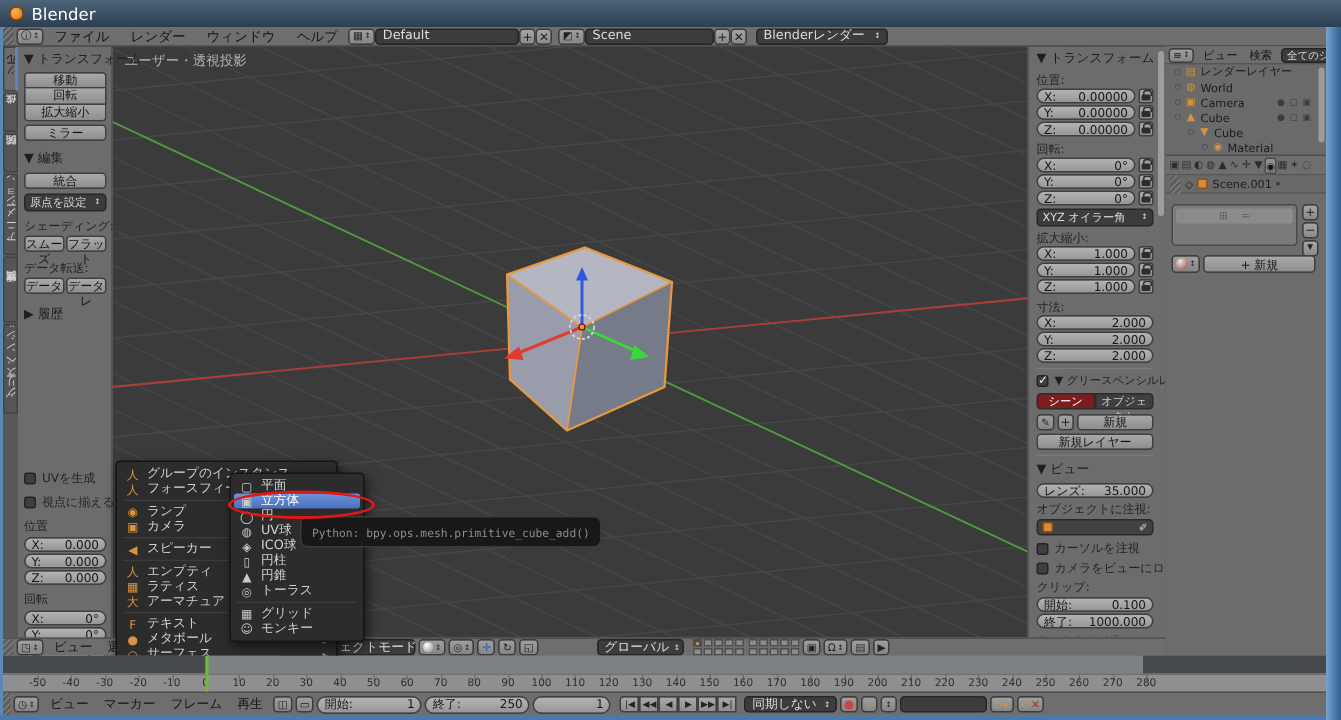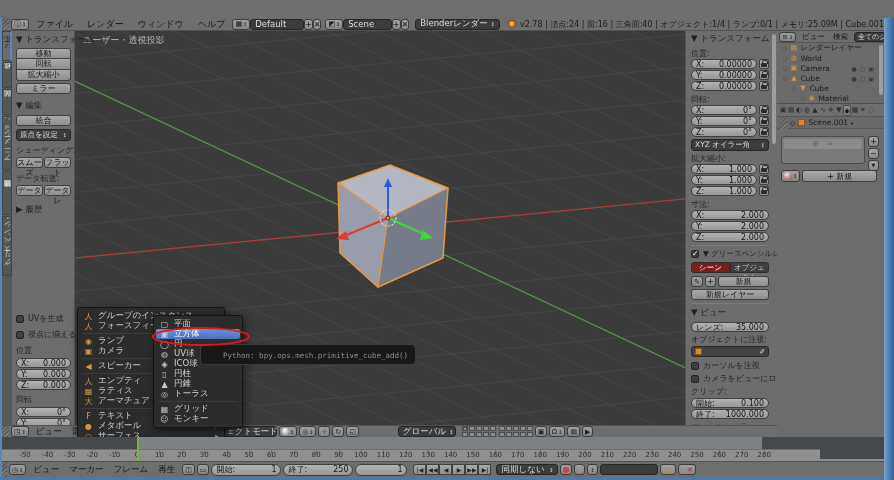--- a/index.html
+++ b/index.html
@@ -77,21 +77,21 @@
   .pitem{height:10px;display:flex;align-items:center;padding:0 5px;font-size:8.5px;color:#d2d2d2;gap:4px;white-space:nowrap;}
   .pitem .ico{width:11px;flex:none;font-size:8px;color:#d89440;text-align:center;}
   .pitem .ico.light{color:#c9c9c9;}
   .pitem .sp{flex:1;}
   .pitem .arr{color:#9a9a9a;font-size:8px;}
   .pitem.hl{background:linear-gradient(#6b94da,#4a71bc);color:#fff;border-radius:2px;margin:0 2px;padding:0 3px;}
   .psep{height:1px;background:#1d1d1d;border-bottom:1px solid #3c3c3c;margin:2px 4px;}
   .tooltip{position:absolute;background:#181818;border:1px solid #3a3a3a;border-radius:5px;
     padding:4px 7px;z-index:22;}
   .tt1{font-size:8.5px;color:#ececec;white-space:nowrap;}
-  .tt2{font-size:7.5px;color:#8d8d8d;font-family:"DejaVu Sans Mono",monospace;white-space:nowrap;margin-top:2px;margin-left:15px;}
+  .tt2{font-size:7.5px;color:#8d8d8d;font-family:"DejaVu Sans Mono",monospace;white-space:nowrap;margin-top:2px;}
   .annot{position:absolute;border:2px solid #e01818;border-radius:50%;z-index:23;}
   
   .npanel{position:absolute;left:683px;top:0;width:92px;height:394px;background:#6c6c6c;
     border-left:1px solid #545454;z-index:4;padding:2px 8px 0 5px;overflow:hidden;}
   .nrow{display:flex;align-items:center;gap:2px;margin-bottom:1px;}
   .nrow .field{flex:1;}
   .toggle{display:flex;height:11px;}
   .toggle div{flex:1;font-size:7.5px;text-align:center;line-height:10px;border:1px solid #2c2c2c;}
   .toggle .on{background:#7f1d1d;color:#fff;border-radius:3px 0 0 3px;}
   .toggle .off{background:#3f3f3f;color:#ccc;border-radius:0 3px 3px 0;}
@@ -120,36 +120,40 @@
     border:1px solid #4a4a4a;border-radius:3px;padding:2px;}
   .slotrow{height:10px;background:#8b8b8b;border-radius:2px;display:flex;align-items:center;
     justify-content:center;color:#5e5e5e;font-size:7px;}
   .slotcol{position:absolute;left:91px;top:32px;display:flex;flex-direction:column;gap:1px;}
   .newrow{position:absolute;left:4px;top:66px;display:flex;gap:2px;width:96px;}
   .sphereico{width:8px;height:8px;border-radius:50%;background:radial-gradient(circle at 35% 30%,#e8e8e8,#9a3b2e);flex:none;}
   
   .timeline{position:absolute;left:0;top:437px;width:884px;height:40px;background:#8d8d8d;}
   .tband{position:absolute;left:0;top:0;width:884px;height:12px;background:#7e8183;}
   .tdark{position:absolute;background:#45494c;}
-  .ruler{position:absolute;left:0;top:12px;width:820px;height:12px;background:#8f8f8f;border-top:1px solid #6f6f6f;}
+  .ruler{position:absolute;left:0;top:12px;width:884px;height:12px;background:#8f8f8f;border-top:1px solid #6f6f6f;}
   .tick{position:absolute;top:1px;font-size:7px;color:#2e2e2e;transform:translateX(-50%);}
   .tickline{position:absolute;top:0;width:1px;height:4px;background:#6e6e6e;}
   .cframe{position:absolute;left:137px;top:0;width:2px;height:24px;background:#71b838;z-index:3;}
   .thdr{position:absolute;left:0;top:24px;width:884px;height:16px;background:#6e6e6e;
     border-top:1px solid #525252;display:flex;align-items:center;font-size:8.5px;color:#141414;gap:2px;}
   .thdr .mi{padding:0 5px;}
   .pbtn{width:13px;height:11px;background:linear-gradient(#a9a9a9,#8e8e8e);border:1px solid #404040;
     font-size:6px;line-height:10px;text-align:center;color:#222;}
   .pbtn:first-child{border-radius:3px 0 0 3px;}
 </style>
 </head>
 <body>
 
 <div class="win">
 
+  <div class="titlebar">
+    <span class="blogo"></span>
+    <span>Blender</span>
+  </div>
 
   <div class="infobar">
     <span class="grip" style="flex:none;"></span>
     <span class="icobtn" style="margin-left:2px;">ⓘ<span style="font-size:5px;">↕</span></span>
     <span id="info-menus" style="display:flex;">
         <span class="mi">ファイル</span>
         <span class="mi">レンダー</span>
         <span class="mi">ウィンドウ</span>
         <span class="mi">ヘルプ</span>
       </span>
@@ -162,24 +166,20 @@
     <span class="icobtn" style="margin-left:4px;">◩<span style="font-size:5px;">↕</span></span>
     <span class="ddark" style="width:86px;">
         <span>Scene</span>
       </span>
     <span class="mini">+</span>
     <span class="mini">✕</span>
     <span class="ddark" style="width:88px;margin-left:6px;justify-content:space-between;">
         <span>Blenderレンダー</span>
         <span style="font-size:5px;">↕</span>
       </span>
-    <span class="stats">
-      <span class="blogo" style="width:8px;height:8px;"></span>
-      <span>v2.78 | 頂点:24 | 面:16 | 三角面:40 | オブジェクト:1/4 | ランプ:0/1 | メモリ:25.09M | Cube.001</span>
-    </span>
   </div>
 
   <div class="vparea">
     <svg id="scene-svg" width="775" height="394" style="position:absolute;left:0;top:0;">
         <rect x="0" y="0" width="775" height="394" fill="#3b3b3b"></rect>
         <line x1="0" y1="-161.558" x2="775" y2="-236.733" stroke="#454749" stroke-width="1"></line>
         <line x1="0" y1="-128.558" x2="775" y2="-203.733" stroke="#454749" stroke-width="1"></line>
         <line x1="0" y1="-95.55799999999999" x2="775" y2="-170.733" stroke="#454749" stroke-width="1"></line>
         <line x1="0" y1="-62.558" x2="775" y2="-137.733" stroke="#454749" stroke-width="1"></line>
         <line x1="0" y1="-29.558" x2="775" y2="-104.733" stroke="#454749" stroke-width="1"></line>

